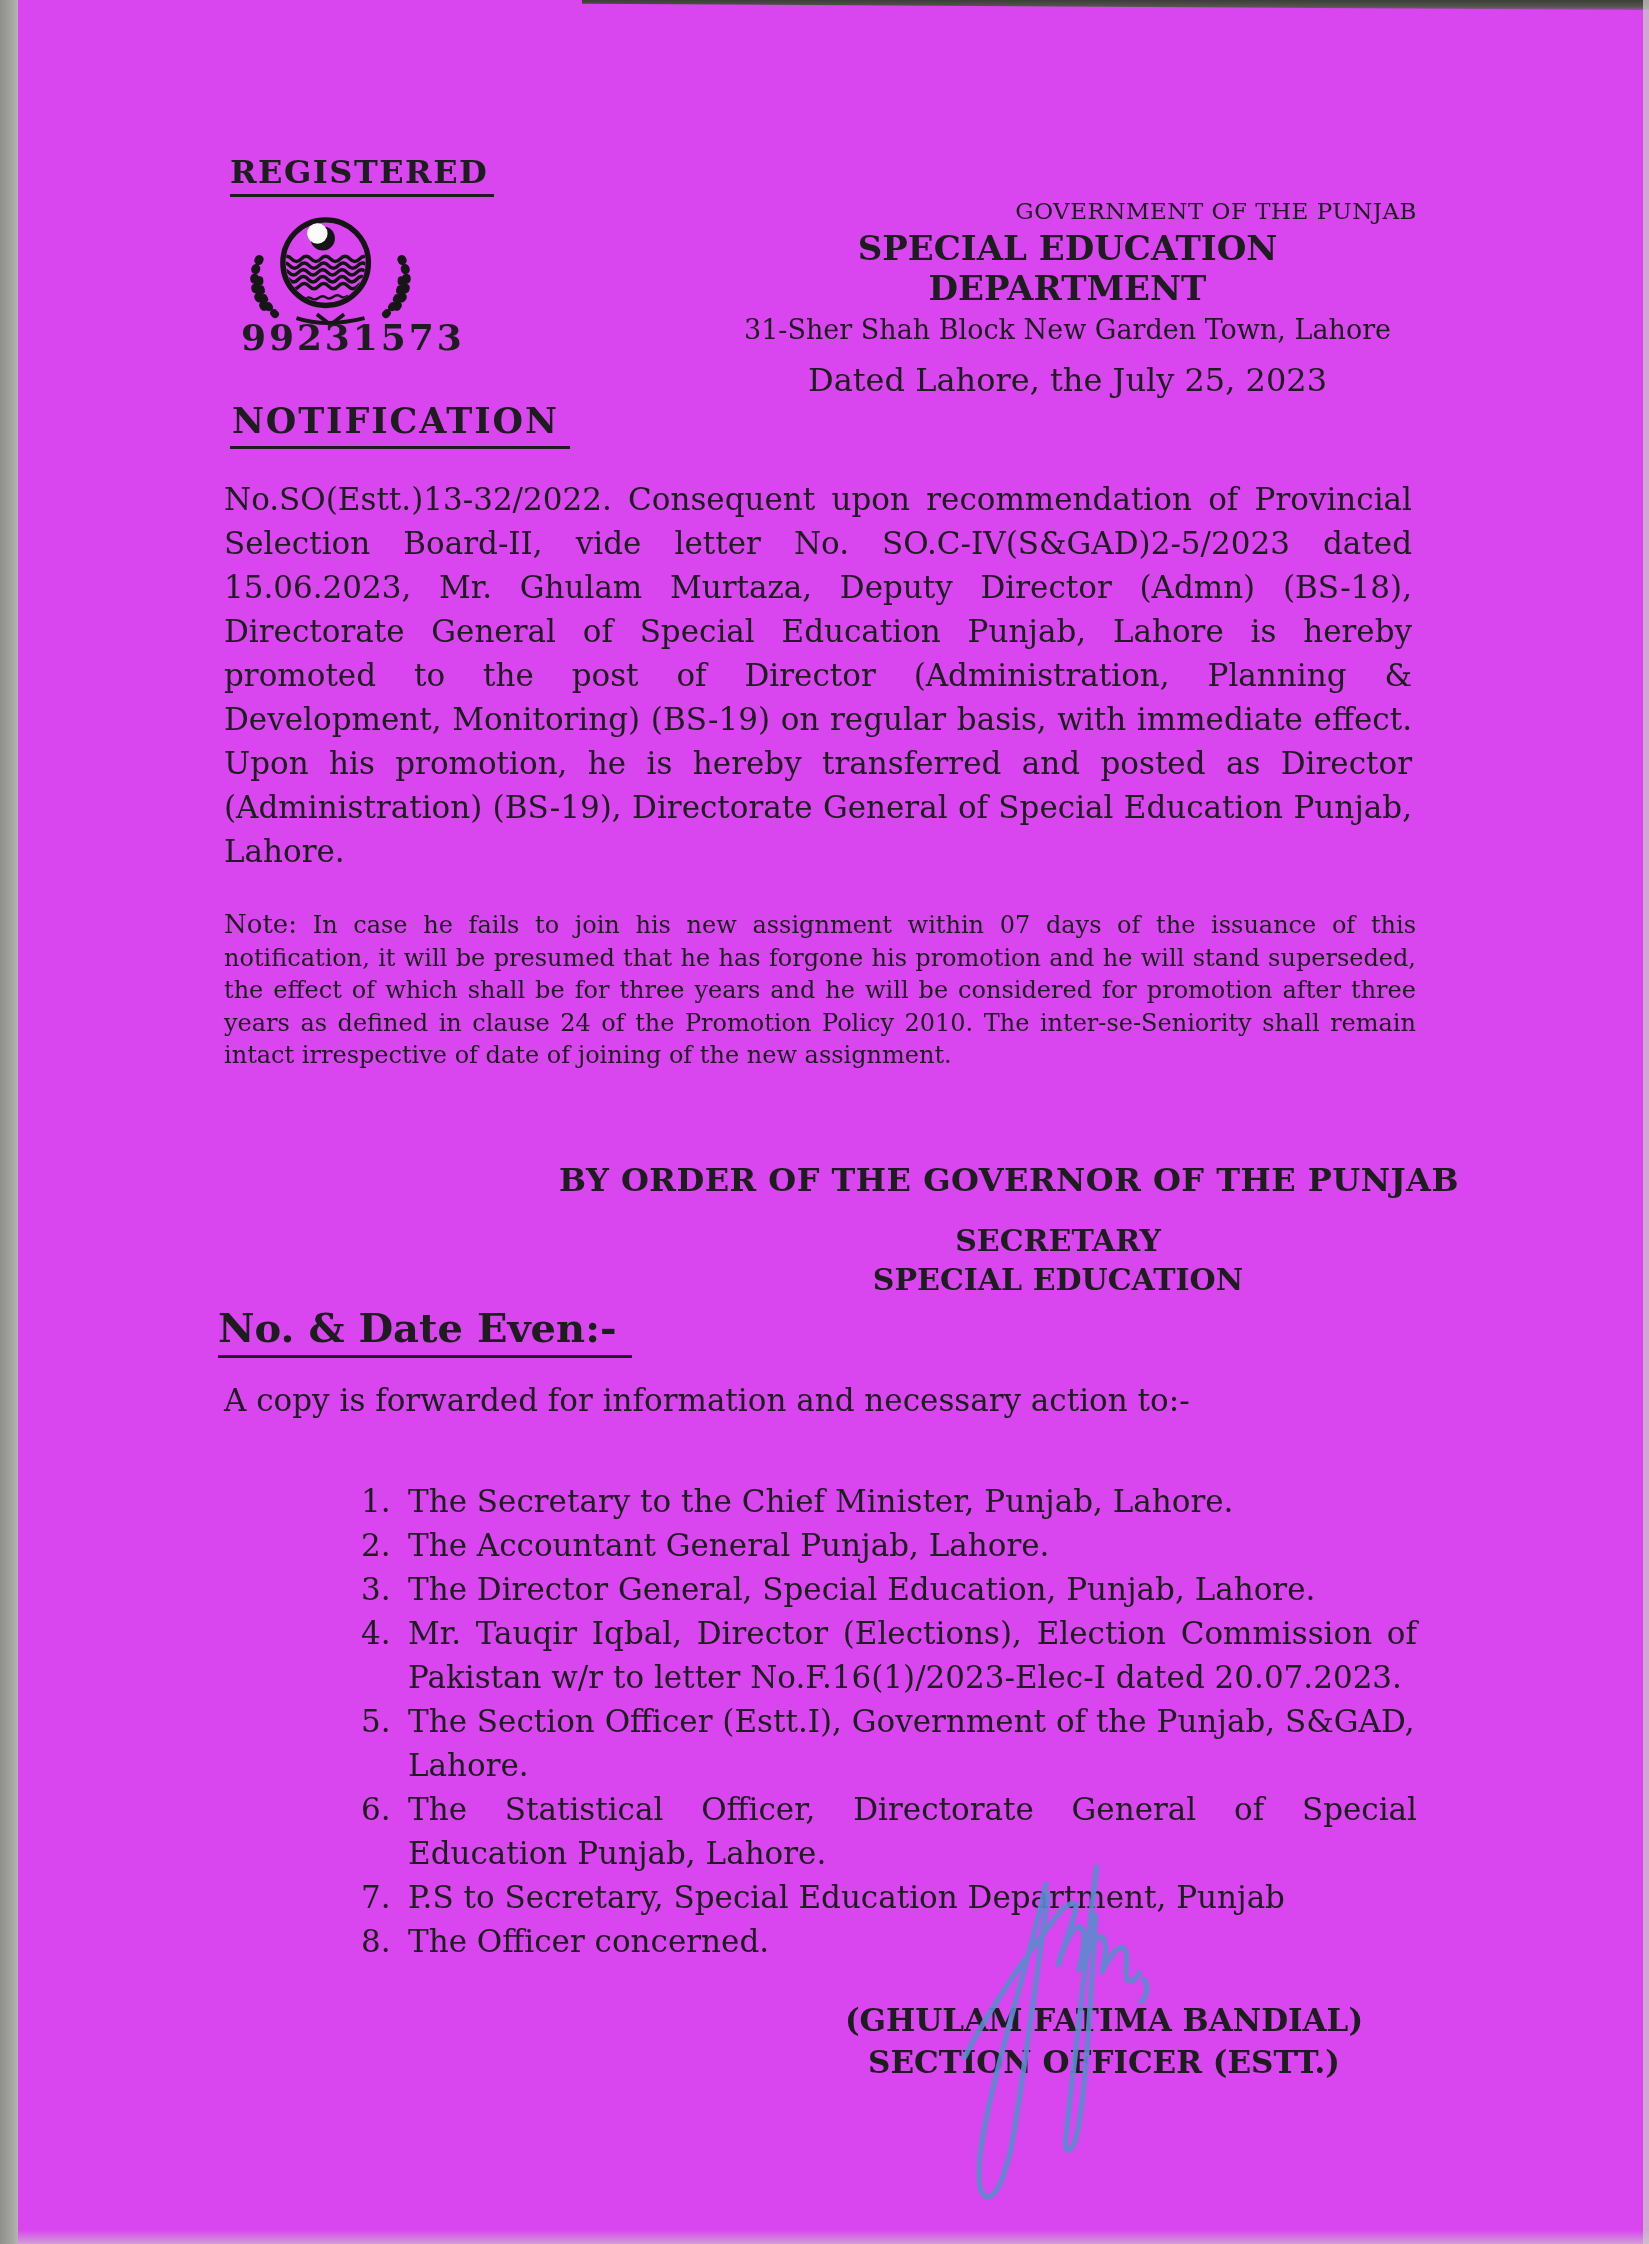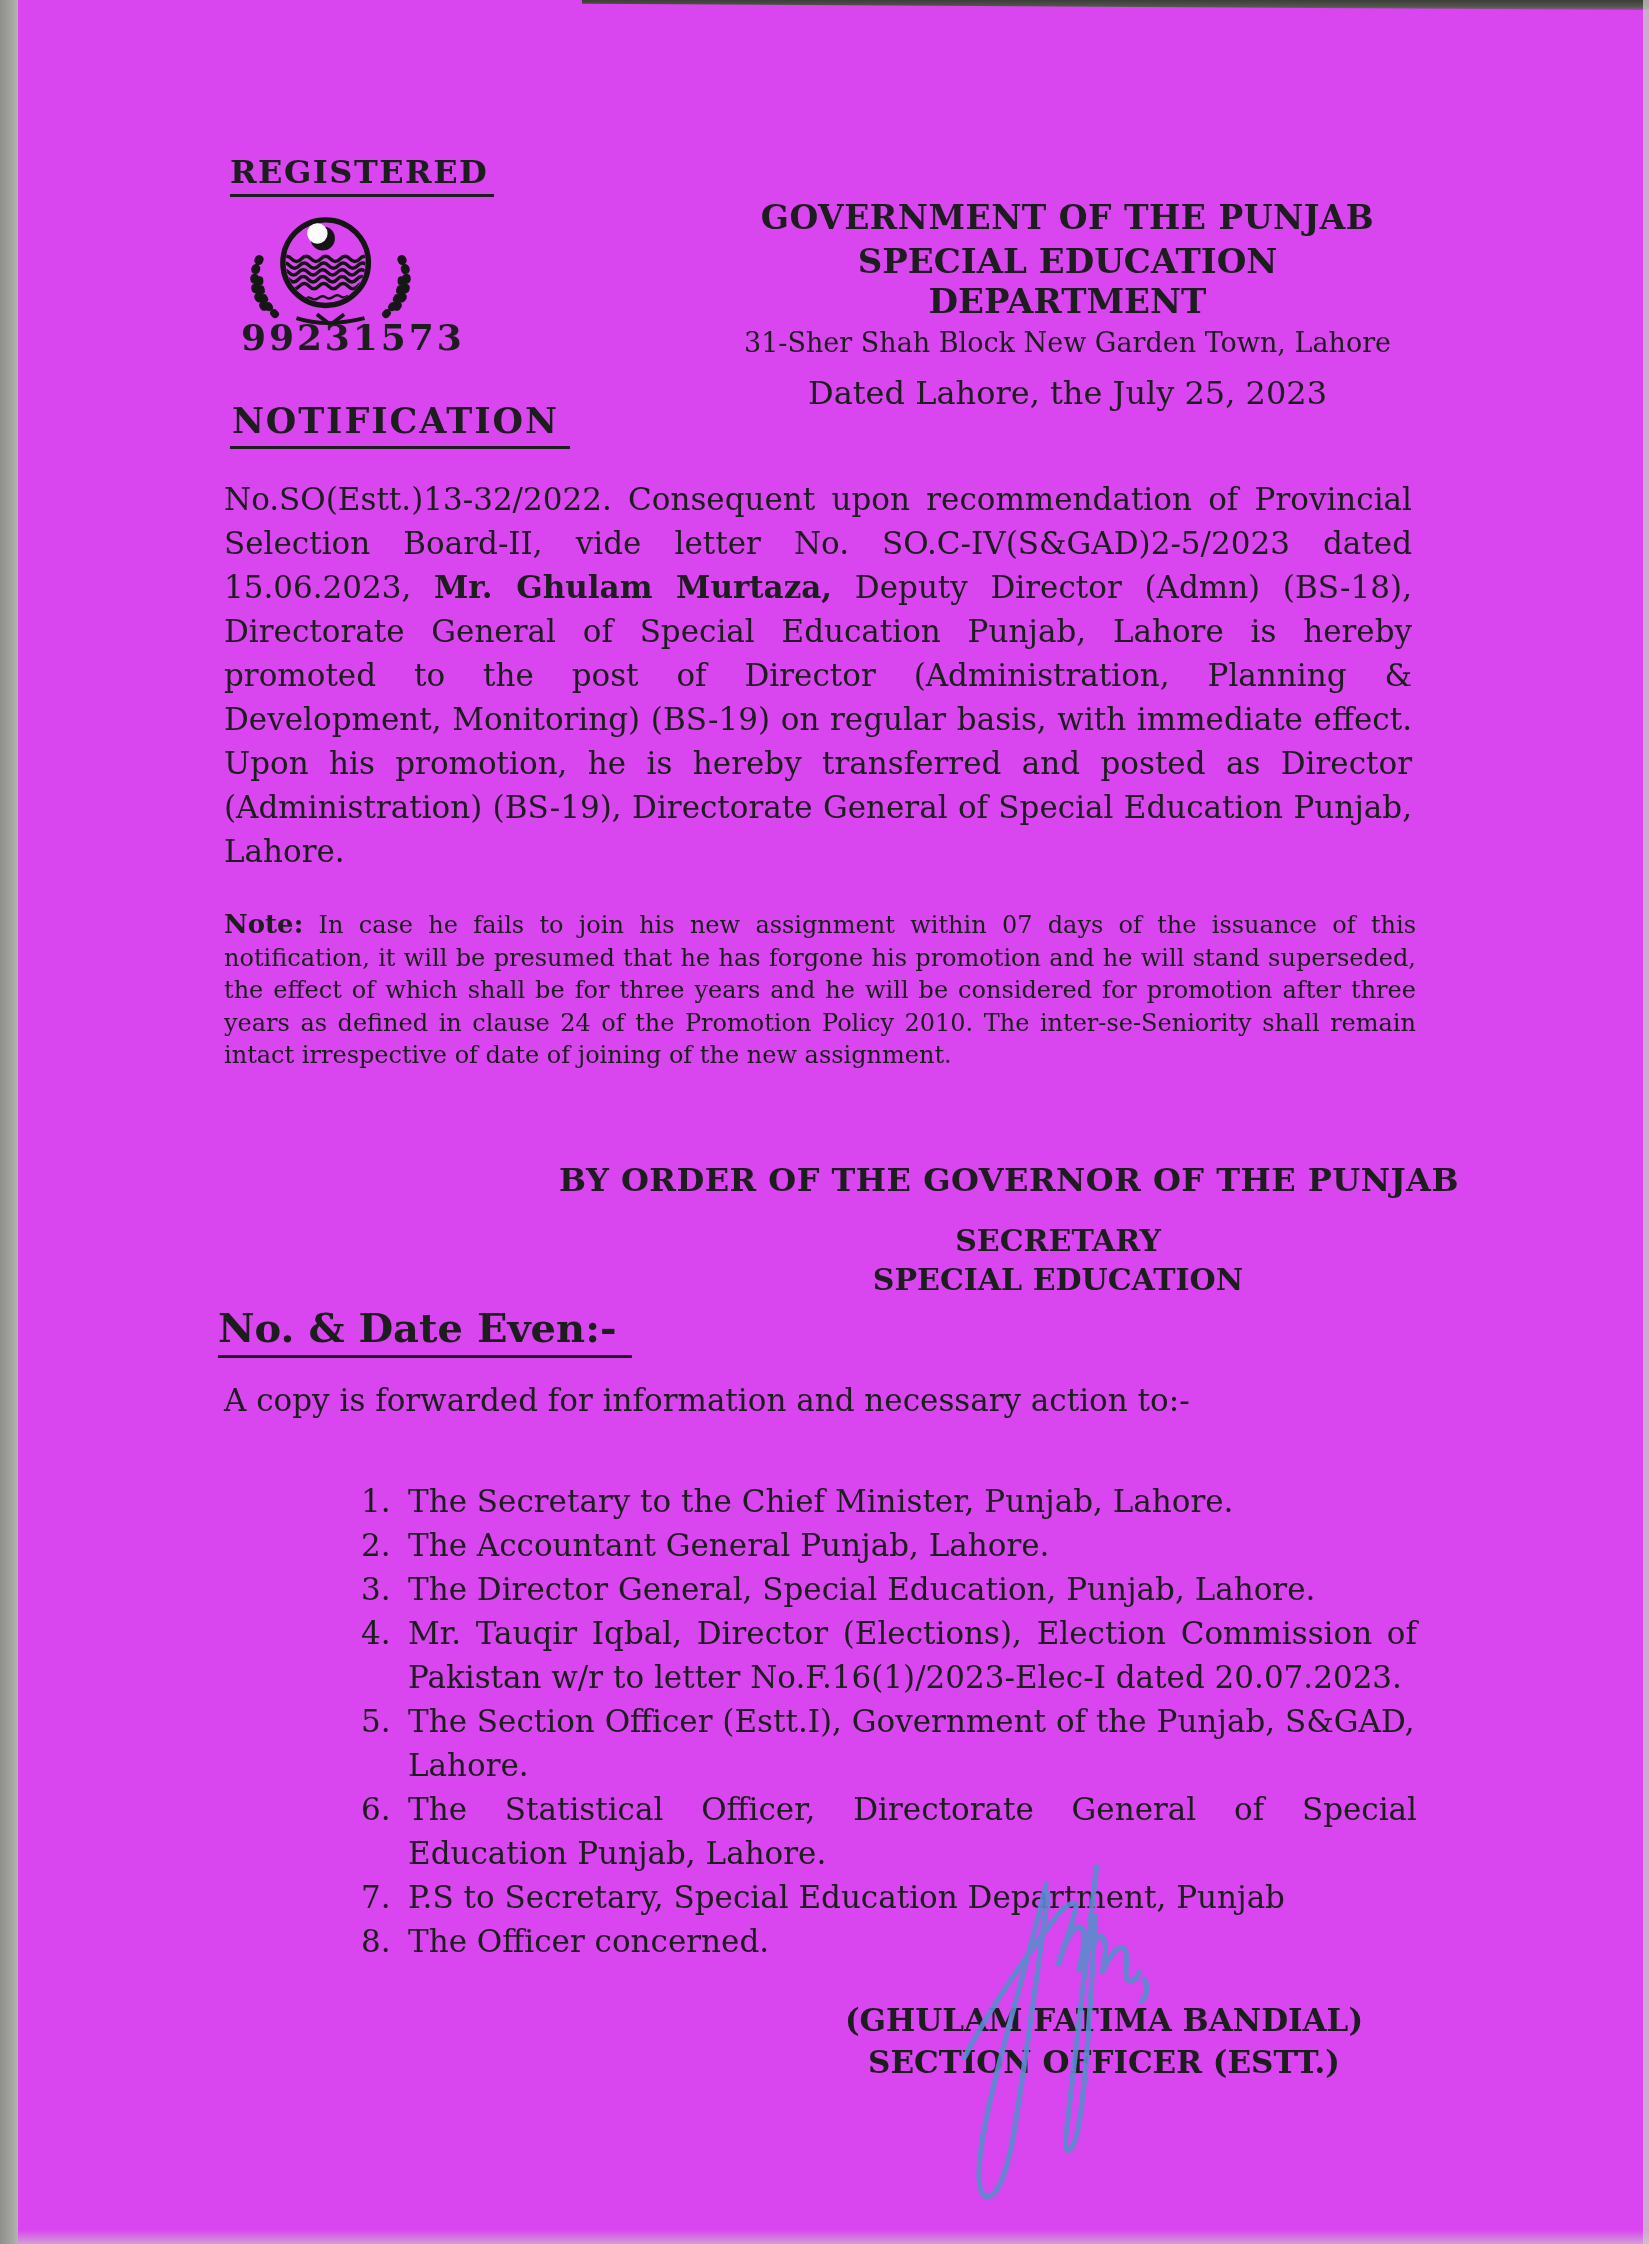--- a/index.html
+++ b/index.html
@@ -5,39 +5,39 @@
   * { box-sizing: border-box; }
   html, body { margin: 0; padding: 0; }
   body {
     width: 1650px; height: 2244px; position: relative;
     background: #e9e9e6;
     font-family: "DejaVu Serif", "Liberation Serif", serif;
     color: #1d1d1f;
   }
   .page { position: absolute; inset: 0; background: #d946ef; overflow: hidden; }
   .abs { position: absolute; }
-  .b { font-weight: 700; }
+  .b { font-weight: 400; }
 
   
   .edge-left  { left: 0; top: 0; width: 18.4px; height: 100%;
                 background: linear-gradient(to right, #8f8f8b, #a6a6a2 70%, #b5b5b1); }
   .edge-top   { left: 582px; top: 0; right: 0; height: 12.6px;
                 background: linear-gradient(to bottom, #3d3d39 0%, #55554f 50%, rgba(252,252,250,0) 100%);
                 clip-path: polygon(0 0, 100% 0, 100% 80%, 0 30%); }
   .edge-right { right: 0; top: 0; width: 6.8px; height: 100%; background: #c9c9c5; opacity: .75; }
   .edge-bottom{ left: 18.4px; bottom: 0; right: 0; height: 13.6px;
                 background: linear-gradient(to top, #cfcfca, rgba(252,252,250,0)); opacity: .65; }
 
   #registered { left: 230px; top: 153px; font-size: 32px; font-weight: 700;
                 letter-spacing: 1.5px; border-bottom: 3.9px solid #1d1d1f; padding: 0 5.8px 2.9px 0; }
   #crest      { left: 243px; top: 213px; }
   #phone      { left: 241px; top: 316px; font-size: 36px; font-weight: 700; letter-spacing: 2.9px; }
 
   #hdr        { left: 718px; top: 198px; width: 699px; text-align: center; }
-  #hdr .l1    { font-size: 33px; font-weight: 700; letter-spacing: 0.5px; }
+  #hdr .l1    { font-size: 23px; font-weight: 400; letter-spacing: 0.5px; text-align: right; }
   #hdr .l2    { font-size: 34px; font-weight: 700; margin-top: 3.9px; }
   #hdr .l3    { font-size: 27px; margin-top: 5.8px; }
   #hdr .l4    { font-size: 32px; margin-top: 16.5px; }
 
   #notif-h    { left: 230px; top: 400px; font-size: 35px; font-weight: 700; letter-spacing: 1.9px;
                 border-bottom: 3.9px solid #1d1d1f; padding: 0 11.6px 4.9px 1.9px; }
 
   #para { left: 224px; top: 477px; width: 1188px; font-size: 31px; line-height: 44px; text-align: justify; }
   #note { left: 224px; top: 908px; width: 1192px; font-size: 24px; line-height: 32.5px; text-align: justify; }
   #note .nl { font-size: 26px; }

